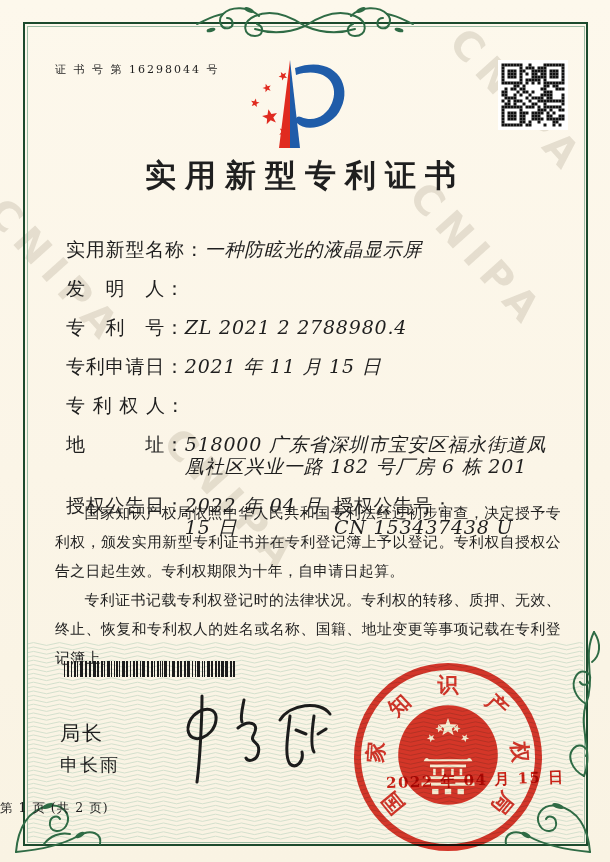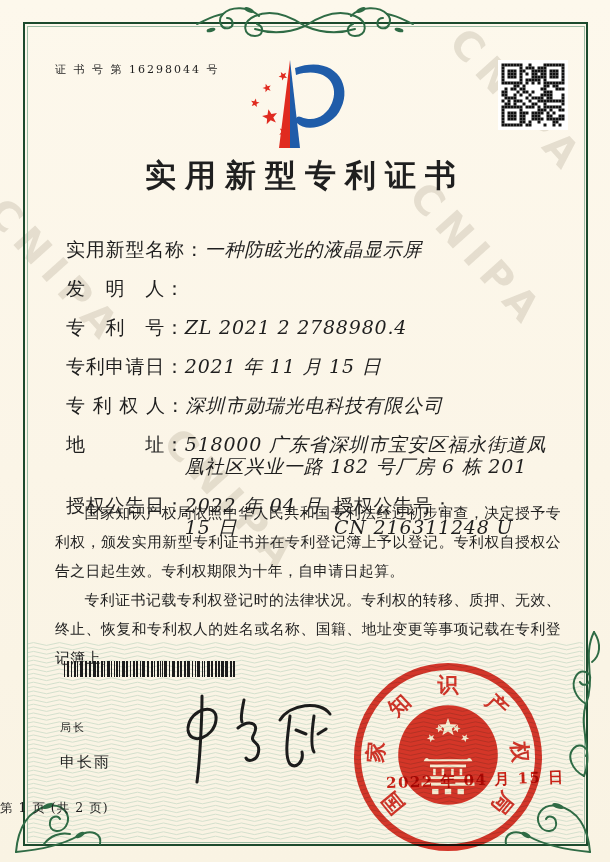--- a/index.html
+++ b/index.html
@@ -30,22 +30,22 @@
   .addr .fvalue{max-width:402px;}
   .grantrow .left{width:268px;display:flex;}
   .grantrow .right{display:flex;flex-direction:column;}
   
   .paras{position:absolute;left:55px;top:498px;width:506px;z-index:3;}
   .paras p{margin:0;font-size:14.8px;line-height:29px;text-align:justify;
            text-indent:2em;letter-spacing:0.4px;}
   
   .barcode{position:absolute;left:64px;top:661px;z-index:3;}
   
-  .sig-title{position:absolute;left:60px;top:720px;font-size:11px;letter-spacing:2px;z-index:3;}
-  .sig-name{position:absolute;left:60px;top:753px;font-size:15px;letter-spacing:2px;z-index:3;}
+  .sig-title{position:absolute;left:60px;top:720px;font-size:20px;letter-spacing:2px;z-index:3;}
+  .sig-name{position:absolute;left:60px;top:753px;font-size:18px;letter-spacing:2px;z-index:3;}
   .sig-hand{position:absolute;left:168px;top:688px;z-index:3;}
   
   .seal{position:absolute;left:354px;top:663px;width:188px;height:188px;z-index:4;
         mix-blend-mode:multiply;opacity:0.93;}
   .seal .ring{position:absolute;inset:0;border:7px solid #d5281e;border-radius:50%;}
   .seal .ringchar{position:absolute;width:24px;height:26px;text-align:center;font-size:21px;
         font-weight:bold;color:#d5281e;line-height:26px;}
   .seal-date{position:absolute;left:386px;top:771px;font-size:15px;font-weight:bold;
         color:#cf2318;letter-spacing:1.5px;transform:rotate(-2deg);z-index:5;
         mix-blend-mode:multiply;white-space:nowrap;}
@@ -431,34 +431,33 @@
     <div class="frow">
       <span class="flabel">专　利　号：</span>
       <span class="fvalue">ZL 2021 2 2788980.4</span>
     </div>
     <div class="frow">
       <span class="flabel">专利申请日：</span>
       <span class="fvalue">2021 年 11 月 15 日</span>
     </div>
     <div class="frow">
       <span class="flabel">专 利 权 人：</span>
-      <span class="fvalue">深圳市勋瑞光电科技有限公司</span>
     </div>
     <div class="frow addr">
       <span class="flabel">地　　　址：</span>
       <span class="fvalue">518000 广东省深圳市宝安区福永街道凤凰社区兴业一路 182 号厂房 6 栋 201</span>
     </div>
     <div class="frow grantrow">
       <span class="left">
         <span class="flabel">授权公告日：</span>
         <span class="fvalue">2022 年 04 月 15 日</span>
       </span>
       <span class="right">
         <span class="flabel">授权公告号：</span>
-        <span class="fvalue">CN 216311248 U</span>
+        <span class="fvalue">CN 153437438 U</span>
       </span>
     </div>
   </div>
 
   <div class="paras">
     <p>国家知识产权局依照中华人民共和国专利法经过初步审查，决定授予专利权，颁发实用新型专利证书并在专利登记簿上予以登记。专利权自授权公告之日起生效。专利权期限为十年，自申请日起算。</p>
     <p>专利证书记载专利权登记时的法律状况。专利权的转移、质押、无效、终止、恢复和专利权人的姓名或名称、国籍、地址变更等事项记载在专利登记簿上。</p>
   </div>
 
   <svg class="barcode" id="barcode-svg" width="176" height="17">

